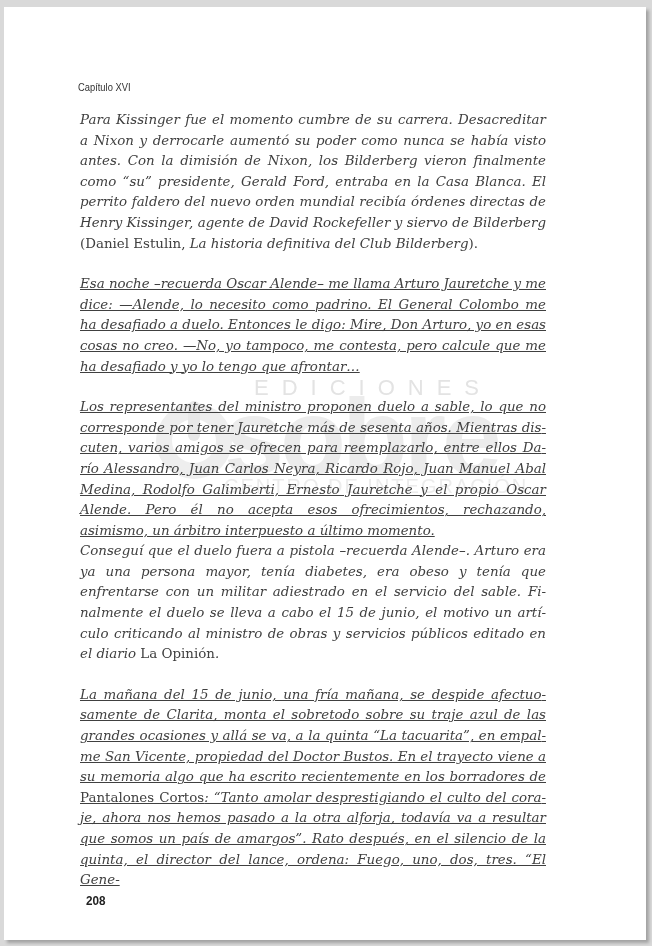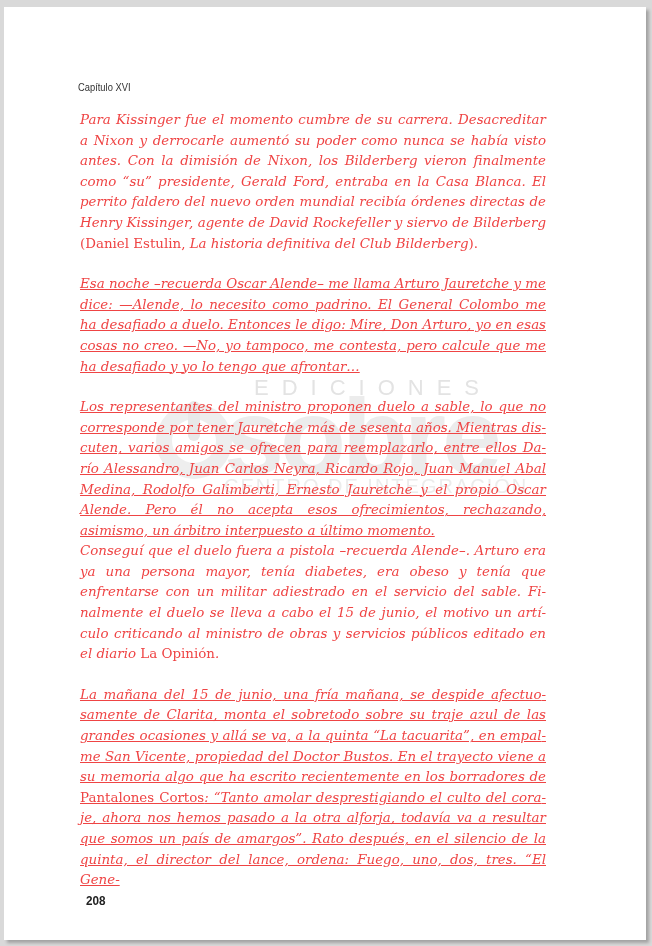--- a/index.html
+++ b/index.html
@@ -35,21 +35,21 @@
     letter-spacing: 0;
   }
   .body-text {
     position: absolute;
     left: 76px;
     top: 103px;
     width: 466px;
     font-family: "DejaVu Serif", serif;
     font-size: 13.4px;
     line-height: 20.6px;
-    color: #ef4444;
+    color: #404040;
     text-align: justify;
     hyphens: manual;
   }
   .body-text p {
     margin: 0;
   }
   .body-text p.gap {
     margin-top: 20px;
     text-decoration: underline;
   }

